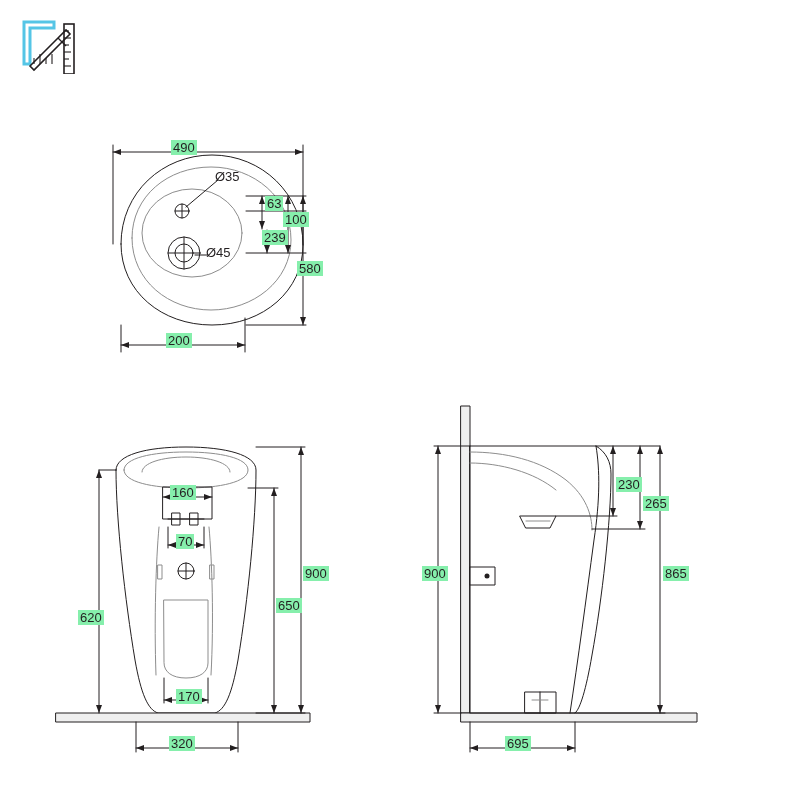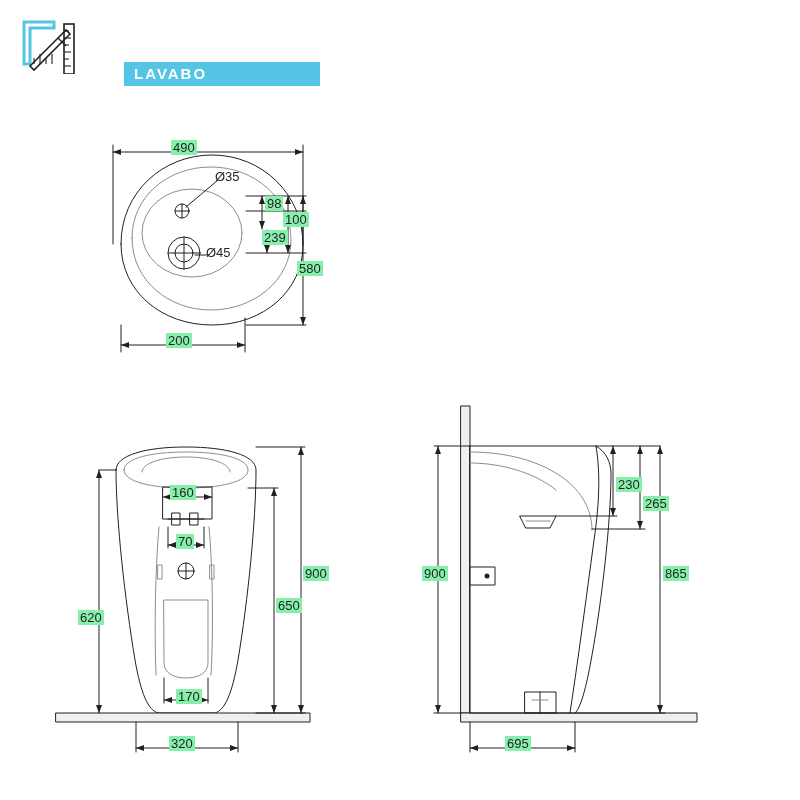--- a/index.html
+++ b/index.html
@@ -62,23 +62,20 @@
       </g>
       <g stroke="#231f20" stroke-width="1.1">
         <line x1="14" y1="40" x2="14" y2="46"></line>
         <line x1="20" y1="36" x2="20" y2="46"></line>
         <line x1="26" y1="40" x2="26" y2="46"></line>
         <line x1="32" y1="36" x2="32" y2="46"></line>
       </g>
     </svg>
 
 
-    <div class="band">
-      <span>LAVABO</span>
-    </div>
   </div>
 
   <svg class="layer" viewBox="0 0 800 800">
     <g fill="none" stroke="#231f20" stroke-width="1" stroke-linejoin="round" stroke-linecap="round">
 
       <g>
 
         <path d="M121 244
                  C121 192 163 155 212 155
                  C262 155 303 194 303 245
@@ -281,21 +278,21 @@
         <line x1="470" y1="722" x2="470" y2="752"></line>
         <line x1="575" y1="722" x2="575" y2="752"></line>
       </g>
 
     </g>
   </svg>
 
   <div class="dimtxt bg" style="left:171px;top:140px;">490</div>
   <div class="dimtxt" style="left:215px;top:169px;">Ø35</div>
   <div class="dimtxt" style="left:206px;top:245px;">Ø45</div>
-  <div class="dimtxt bg" style="left:265px;top:196px;">98</div>
+  <div class="dimtxt bg" style="left:265px;top:196px;">63</div>
   <div class="dimtxt bg" style="left:283px;top:212px;">100</div>
   <div class="dimtxt bg" style="left:262px;top:230px;">239</div>
   <div class="dimtxt bg" style="left:297px;top:261px;">580</div>
   <div class="dimtxt bg" style="left:166px;top:333px;">200</div>
 
   <div class="dimtxt bg" style="left:170px;top:485px;">160</div>
   <div class="dimtxt bg" style="left:176px;top:534px;">70</div>
   <div class="dimtxt bg" style="left:176px;top:689px;">170</div>
   <div class="dimtxt bg" style="left:169px;top:736px;">320</div>
   <div class="dimtxt bg" style="left:78px;top:610px;">620</div>

